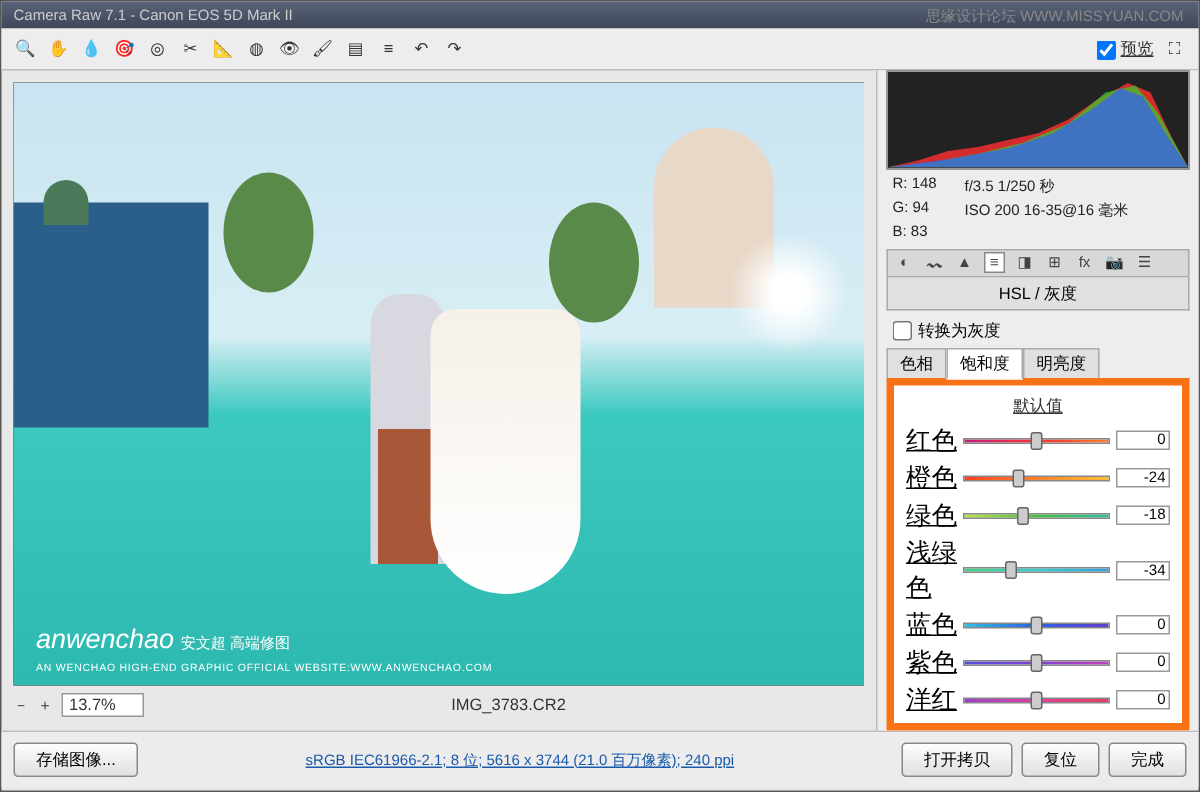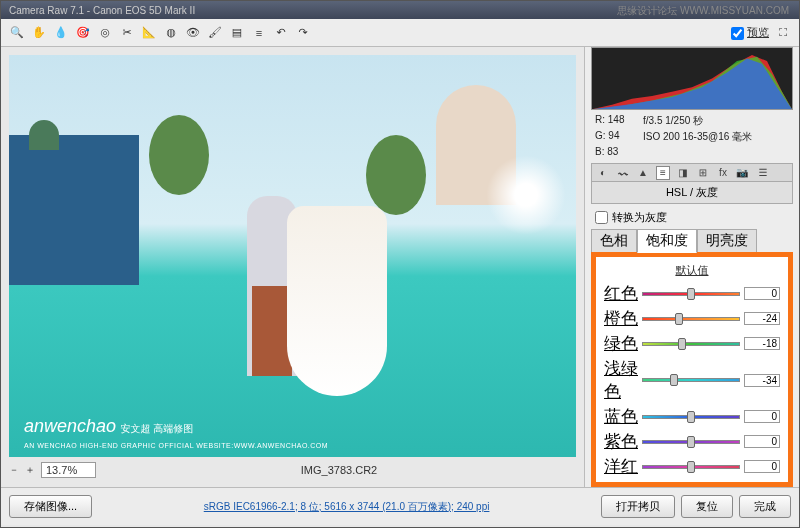--- a/index.html
+++ b/index.html
@@ -30,21 +30,21 @@
 .filename { flex: 1; text-align: center; font-size: 11px; }
 .right { width: 215px; background: #ededed; border-left: 1px solid #bbb; display: flex; flex-direction: column; font-size: 11px; }
 .histogram { height: 75px; margin: 0 6px 4px; border: 1px solid #999; background: #222; position: relative; overflow: hidden; }
 .hist-svg { width:100%; height:100%; }
 .info-row { display: flex; padding: 0 10px 2px; font-size: 10px; color: #222; }
 .info-row div:first-child { width: 48px; }
 .tab-icons { height: 22px; background: #d8d8d8; border: 1px solid #aaa; margin: 4px 6px 0; display: flex; align-items: center; padding: 0 4px; gap: 6px; }
 .tab-icons span { width: 14px; height: 14px; font-size: 10px; display:flex; align-items:center; justify-content:center; color:#444; cursor:pointer; }
 .panel-title { text-align: center; font-size: 11px; padding: 3px 0; border: 1px solid #aaa; border-top: none; margin: 0 6px; background: #e0e0e0; }
 .gray-chk { margin: 6px 10px 4px; font-size: 11px; display: flex; align-items: center; gap: 4px; }
-.hsl-tabs { margin: 0 6px; display: flex; font-size: 14px; text-align: center; }
+.hsl-tabs { margin: 0 6px; display: flex; font-size: 11px; text-align: center; }
 .hsl-tab { padding: 2px 8px; border: 1px solid #aaa; background: #e0e0e0; cursor:pointer; }
 .hsl-tab.active { background: #fff; border-bottom: 1px solid #fff; position: relative; z-index: 1; }
 .sliders { margin: 0 6px; border: 5px solid #f97316; background: #fff; padding: 6px 8px 2px; margin-top: -1px; }
 .default-link { text-align: center; font-size: 11px; text-decoration: underline; color: #333; margin-bottom: 4px; cursor:pointer; }
 .slider-row { display: flex; align-items: center; margin-bottom: 2px; }
 .slider-label { width: 34px; font-size: 17px; text-decoration: underline; }
 .slider-track { flex: 1; height: 14px; position: relative; margin: 0 4px; }
 .slider-grad { position:absolute; top:5px; left:0; right:0; height:4px; border:1px solid #888; }
 .slider-thumb { position:absolute; top:1px; width:8px; height:12px; background:#ccc; border:1px solid #666; border-radius:2px; transform:translateX(-50%); }
 .slider-val { width: 36px; border: 1px solid #999; background: #fff; font-size: 10px; text-align: right; padding: 0 2px; }

